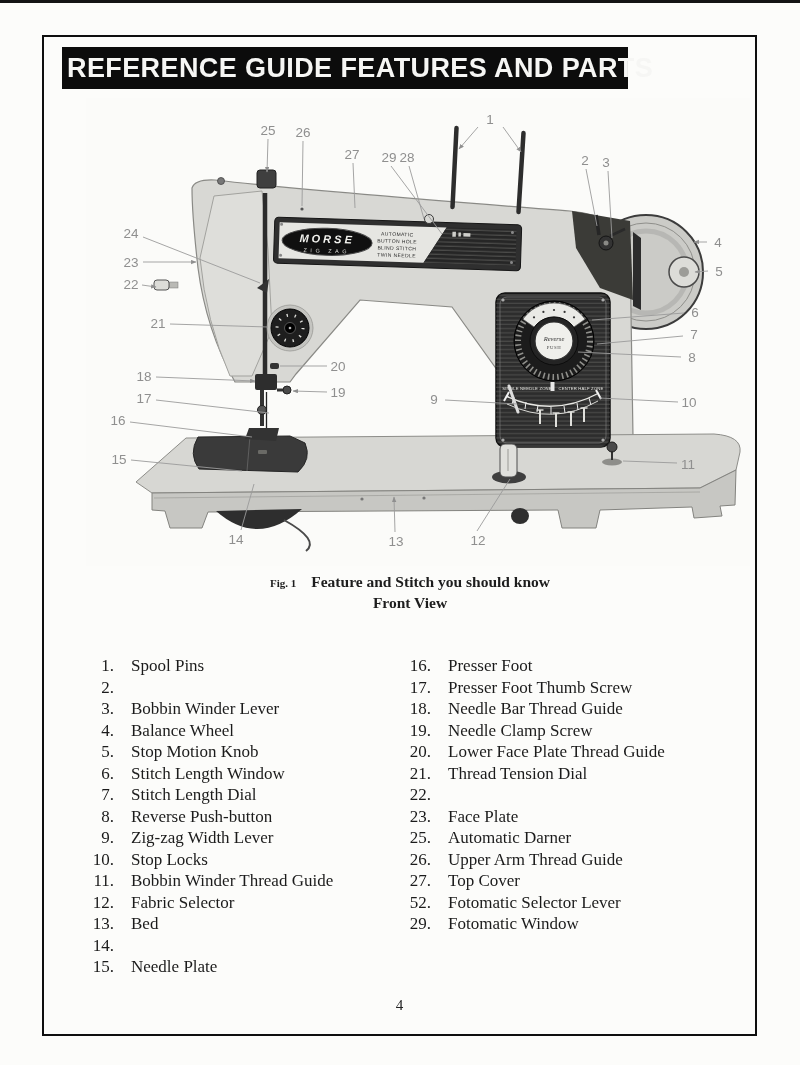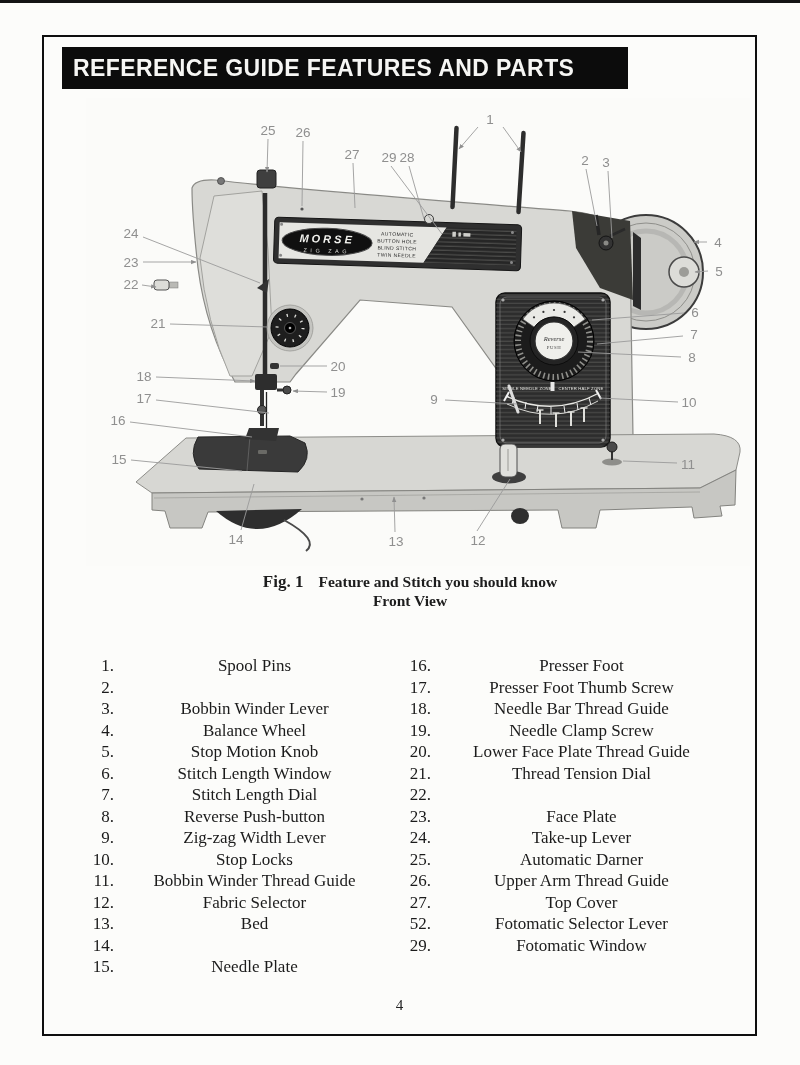--- a/index.html
+++ b/index.html
@@ -3,32 +3,32 @@
 <meta charset="utf-8">
 <style>
   html,body{margin:0;padding:0;background:#e9e9e9;}
   .page{position:relative;width:800px;height:1065px;background:#fcfcfa;overflow:hidden;
         font-family:"Liberation Serif",serif;}
   .topline{position:absolute;top:0;left:0;width:800px;height:3px;background:#141414;}
   .frame{position:absolute;left:42px;top:35px;width:715px;height:1001px;
          border:2.5px solid #0e0e0e;box-sizing:border-box;}
   .header-bar{position:absolute;left:62px;top:47px;width:566px;height:42px;background:#0c0c0c;
               display:flex;align-items:center;}
-  .header-bar span{font-family:"Liberation Sans",sans-serif;font-weight:700;font-size:23px;
-              letter-spacing:.4px;color:#f6f6f4;padding-left:11px;white-space:nowrap;}
+  .header-bar span{font-family:"Liberation Sans",sans-serif;font-weight:700;font-size:27px;
+              letter-spacing:.4px;color:#f6f6f4;padding-left:5px;white-space:nowrap;}
   .figure-svg{position:absolute;left:0;top:95px;}
   .caption{position:absolute;top:572px;left:150px;width:520px;text-align:center;
            font-weight:700;font-size:15.5px;color:#1d1d1d;line-height:19px;}
-  .caption .figno{margin-right:15px;font-size:17px;}
+  .caption .figno{margin-right:15px;font-size:11px;}
   .plist-col{position:absolute;font-size:17px;color:#1b1b1b;}
   #left-col{left:68px;top:655px;width:310px;}
   #right-col{left:385px;top:655px;width:330px;}
   .prow{display:flex;line-height:21.5px;}
   .prow .num{width:46px;text-align:right;padding-right:17px;flex:none;}
-  .prow .lbl{flex:1;text-align:center;}
+  .prow .lbl{flex:1;}
   .page-num{position:absolute;top:997px;left:42px;width:715px;text-align:center;
             font-size:15px;color:#222;}
   
   .leader{stroke:#9b9b9b;stroke-width:.9;fill:none;}
   #callout-layer text{font-family:"Liberation Sans",sans-serif;font-size:13.5px;fill:#8f8f8f;
             text-anchor:middle;dominant-baseline:central;}
   .t-morse{font-family:"Liberation Sans",sans-serif;font-style:italic;font-weight:700;
            font-size:11px;letter-spacing:3px;fill:#f2f2ee;text-anchor:middle;}
   .t-zigzag{font-family:"Liberation Sans",sans-serif;font-size:5.5px;letter-spacing:3.5px;
            fill:#d8d8d4;text-anchor:middle;}
@@ -442,24 +442,20 @@
         <span class="lbl">Thread Tension Dial</span>
       </div>
       <div class="prow">
         <span class="num">22.</span>
       </div>
       <div class="prow">
         <span class="num">23.</span>
         <span class="lbl">Face Plate</span>
       </div>
       <div class="prow">
-        <span class="num">24.</span>
-        <span class="lbl">Take-up Lever</span>
-      </div>
-      <div class="prow">
         <span class="num">25.</span>
         <span class="lbl">Automatic Darner</span>
       </div>
       <div class="prow">
         <span class="num">26.</span>
         <span class="lbl">Upper Arm Thread Guide</span>
       </div>
       <div class="prow">
         <span class="num">27.</span>
         <span class="lbl">Top Cover</span>

